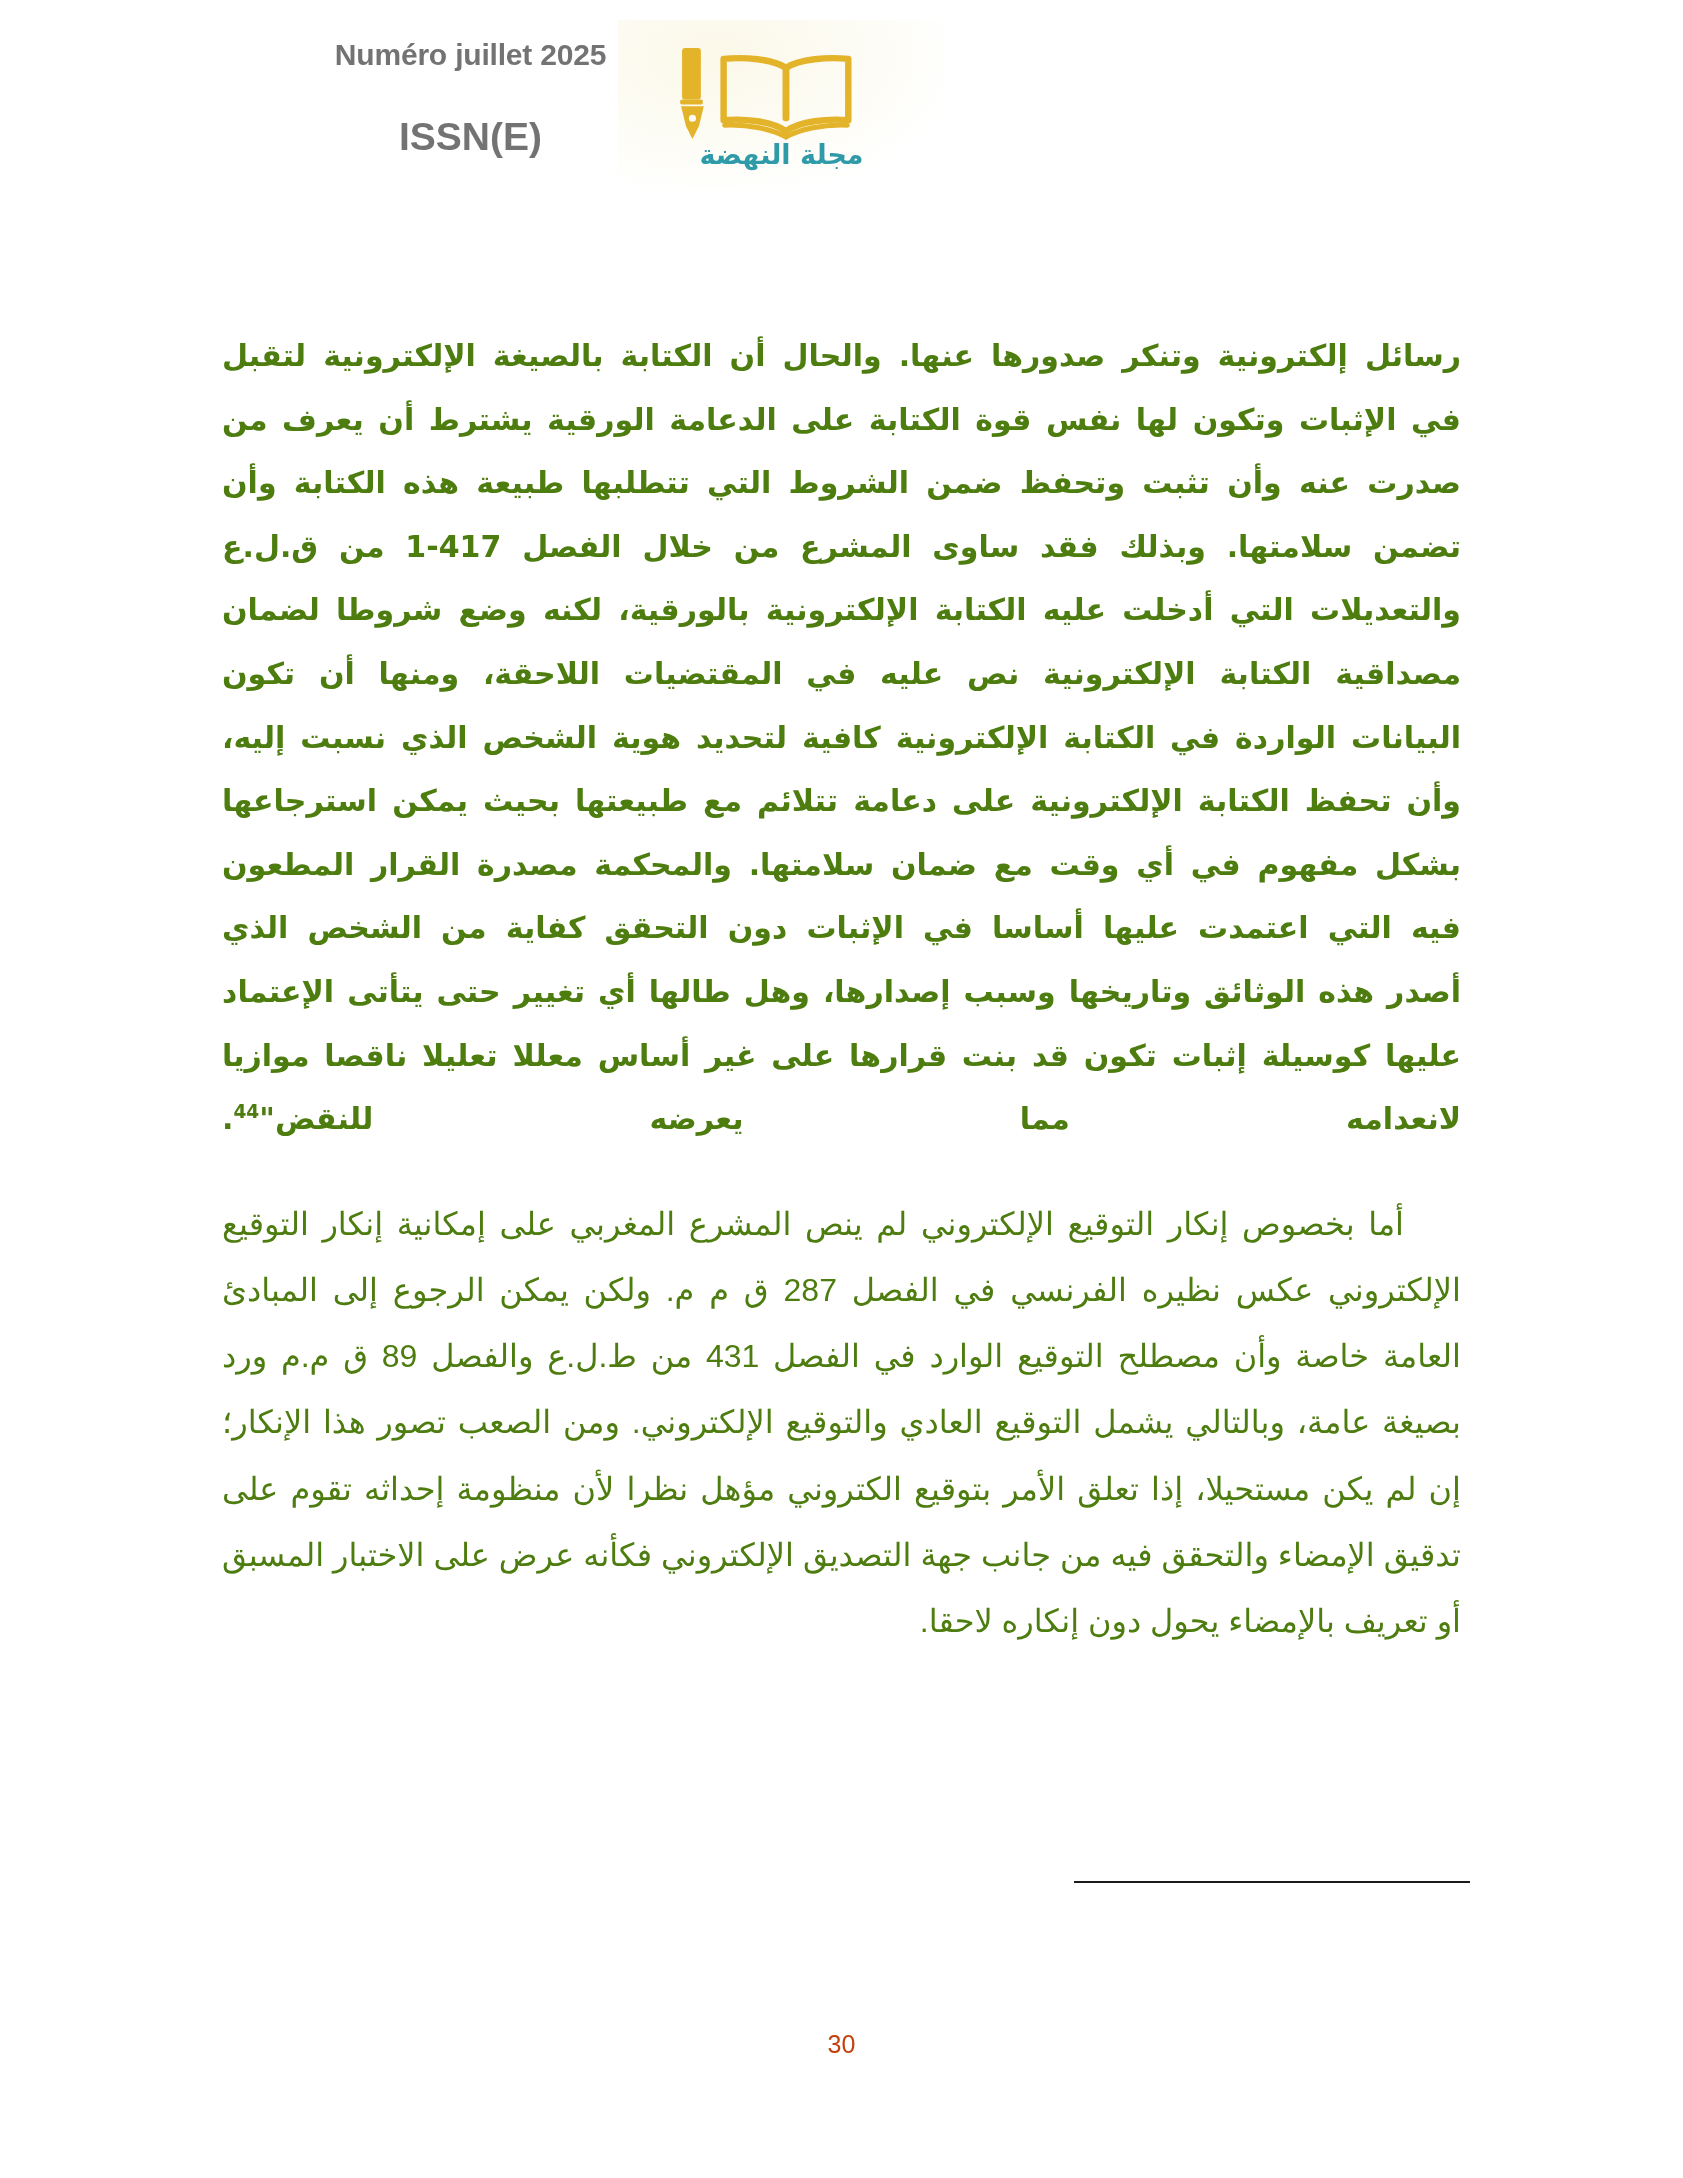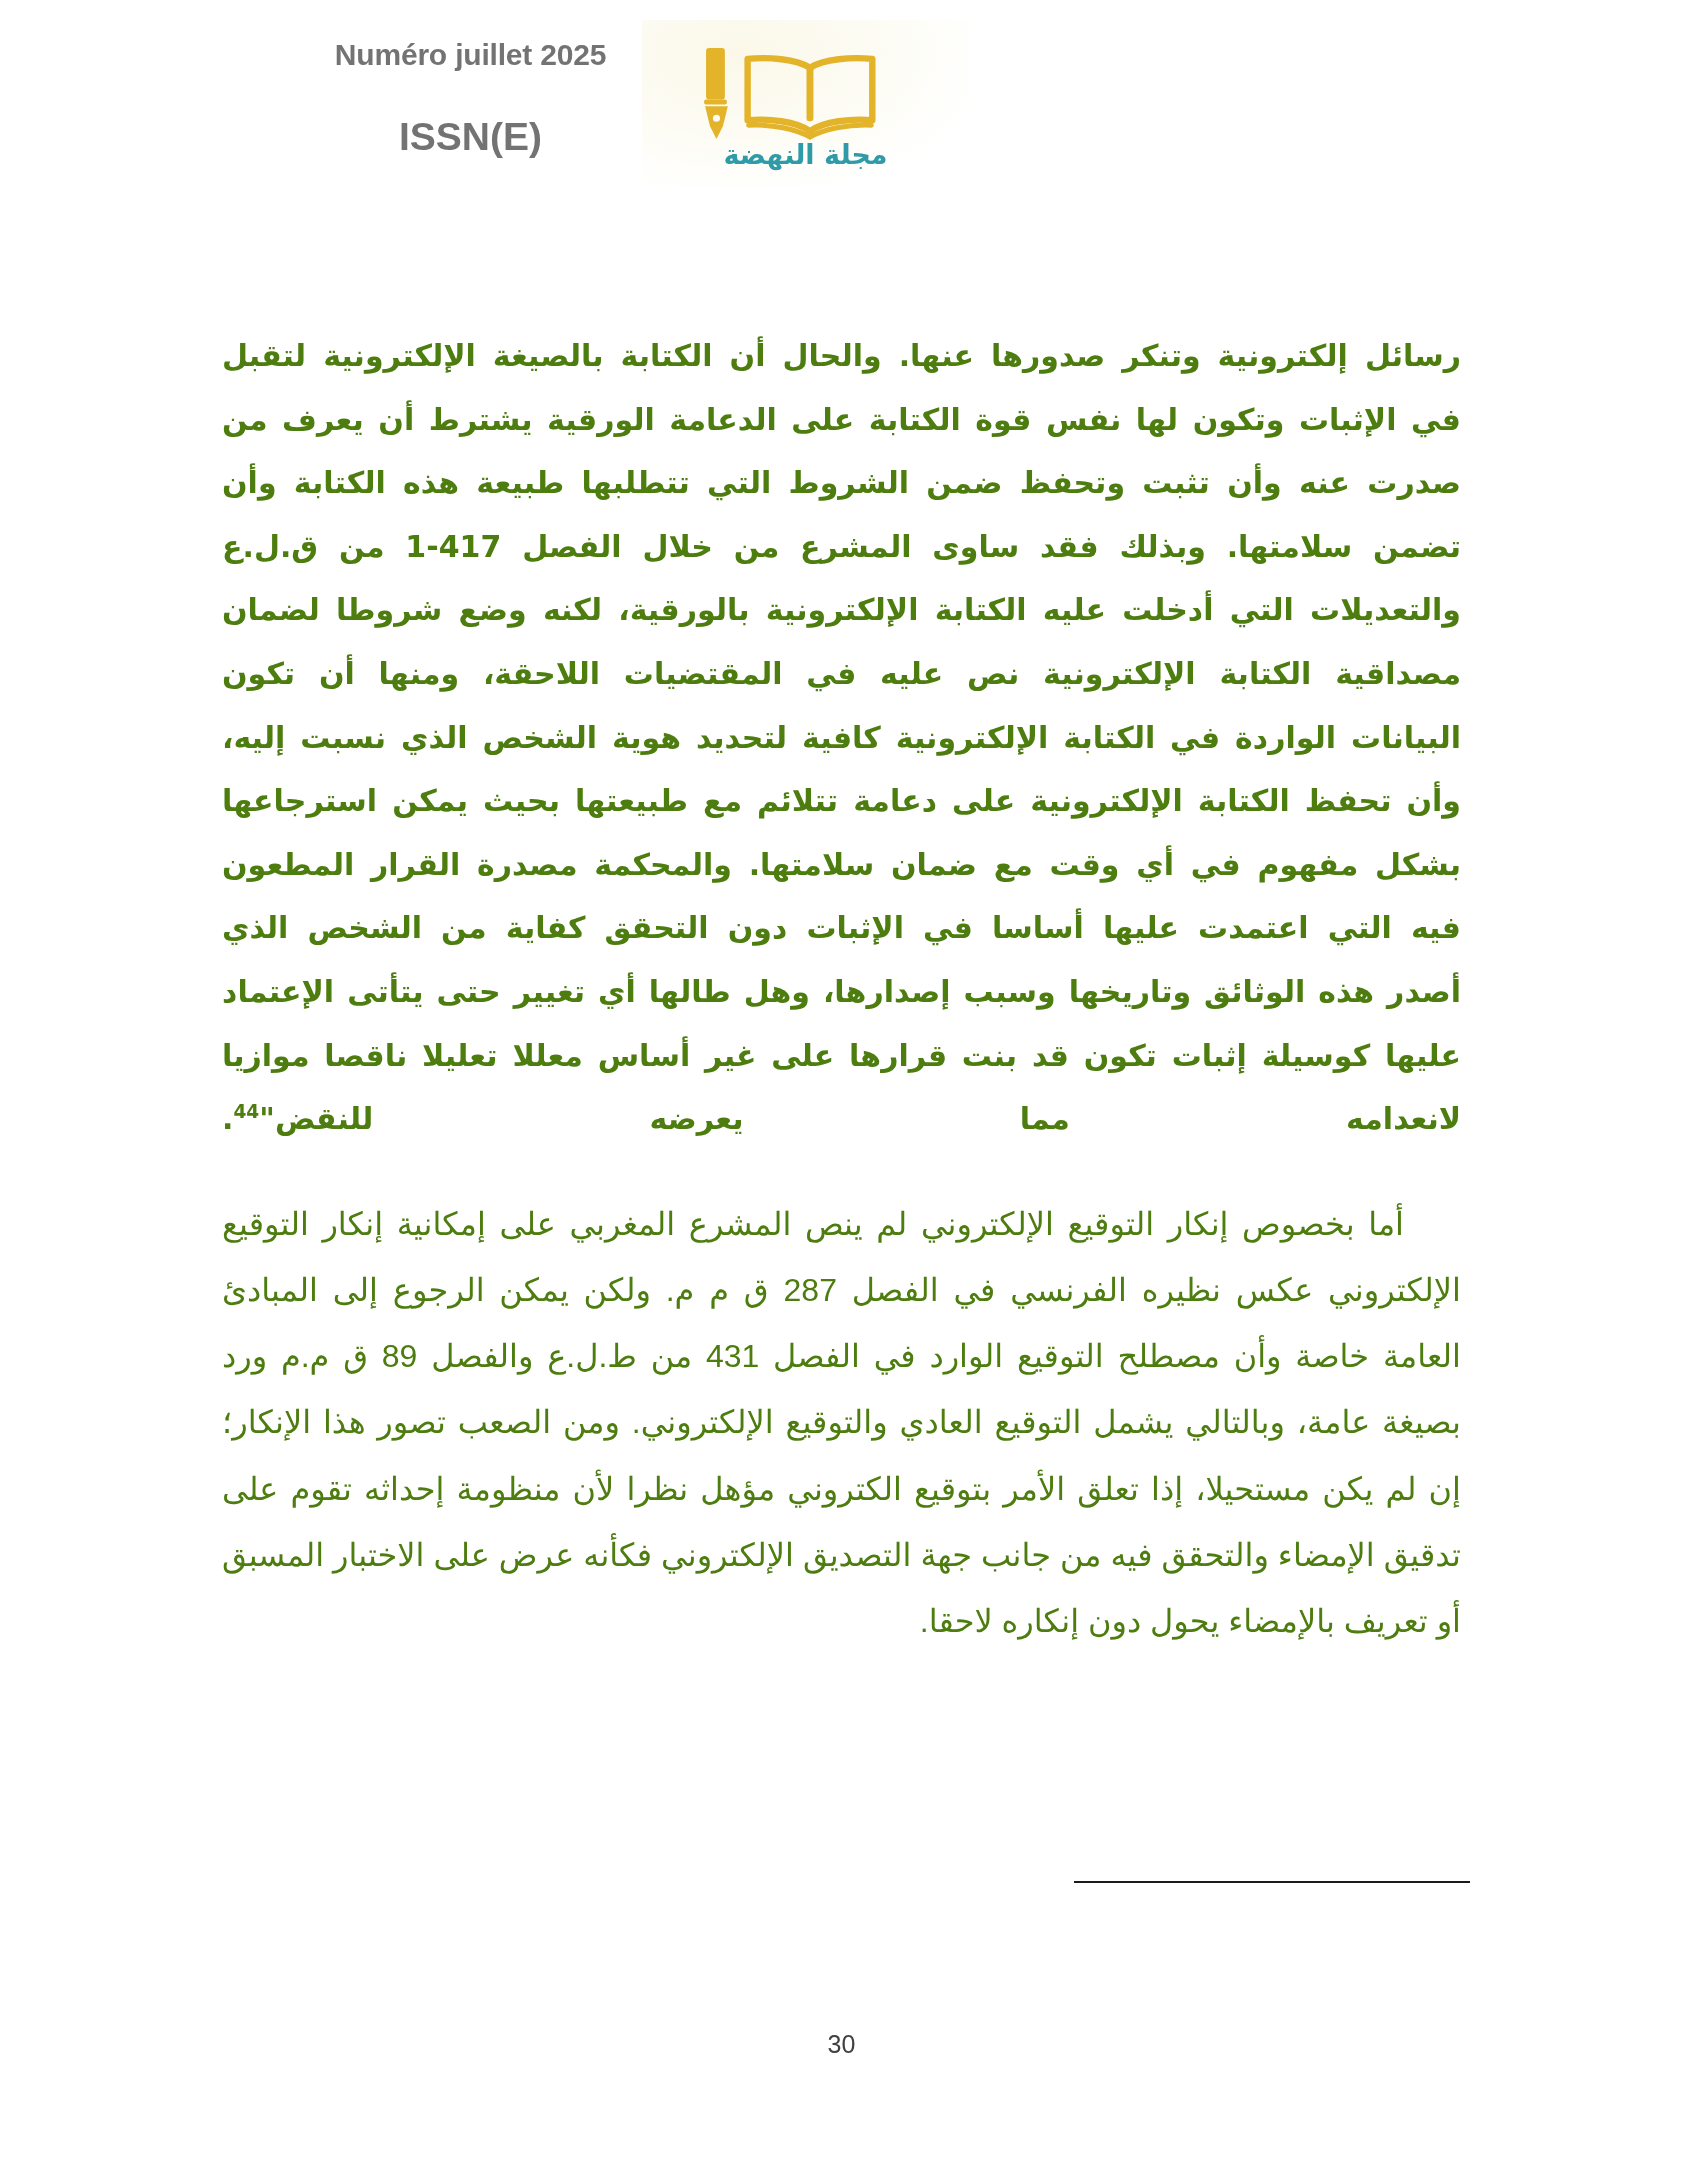--- a/index.html
+++ b/index.html
@@ -52,21 +52,21 @@
   }
   .masthead-left .issn {
     font-size: 39px;
     line-height: 1.1;
     margin-top: 45px;
   }
 
   
   .logo-block {
     position: absolute;
-    left: 642px;
+    left: 618px;
     top: 20px;
     width: 327px;
     height: 168px;
   }
   .logo-paper {
     position: absolute;
     left: 0;
     top: 0;
     width: 327px;
     height: 168px;
@@ -194,21 +194,21 @@
 
   
   .page-number {
     position: absolute;
     left: 0;
     right: 0;
     top: 2030px;
     text-align: center;
     font-family: "Liberation Sans", "DejaVu Sans", sans-serif;
     font-size: 25px;
-    color: #404040;
+    color: #c2410c;
     direction: ltr;
   }
 </style>
 </head>
 <body>
 
 <div class="page">
 
   <div class="masthead">
 

